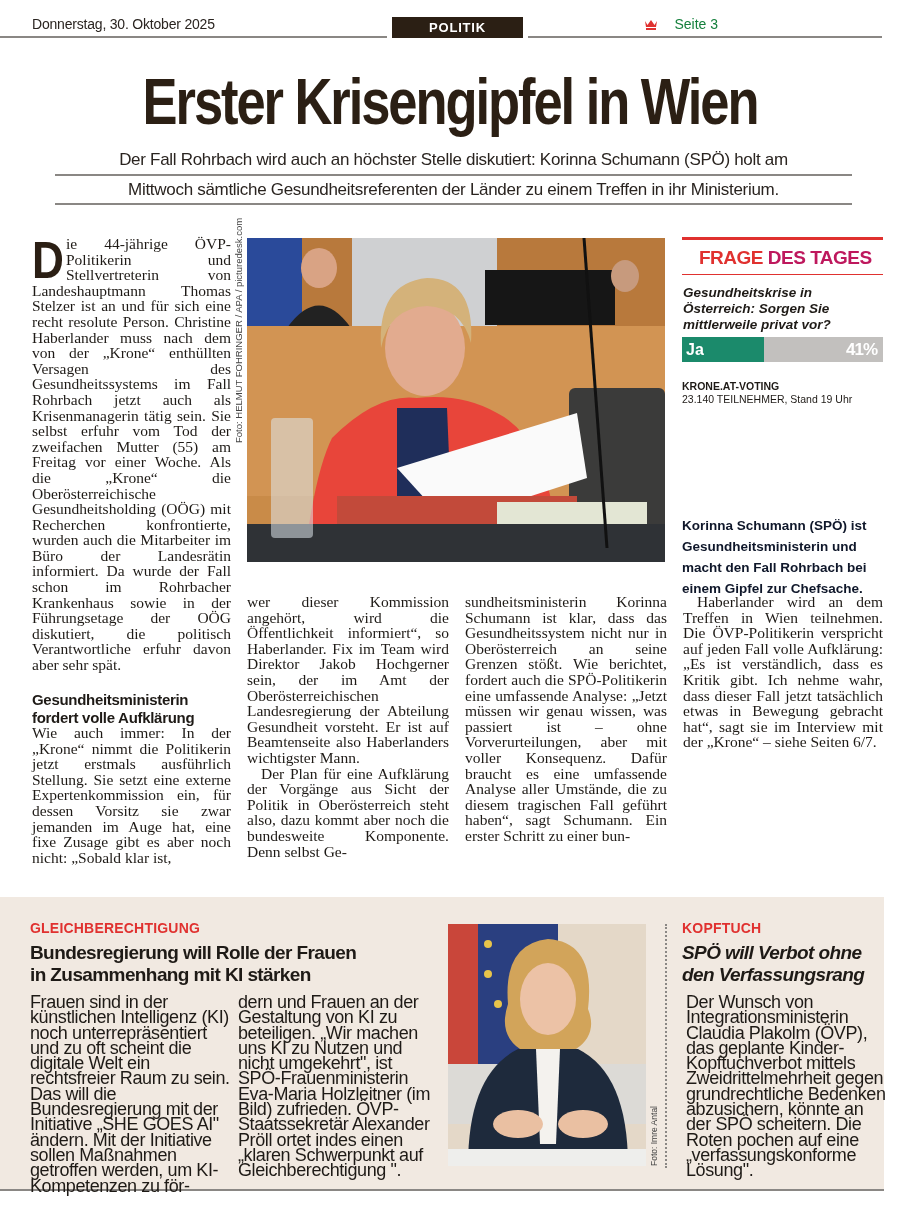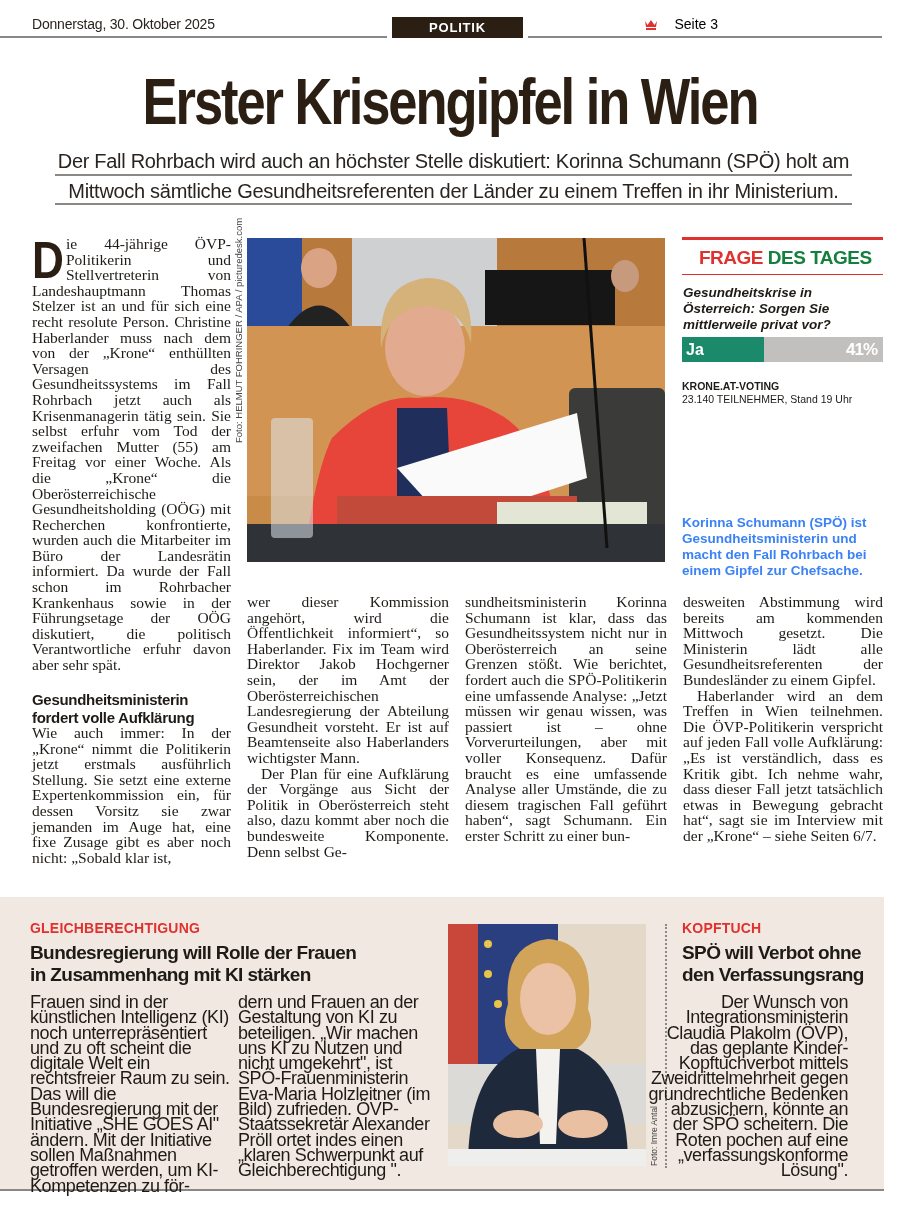--- a/index.html
+++ b/index.html
@@ -5,26 +5,26 @@
     * { margin: 0; padding: 0; box-sizing: border-box; }
     html, body { width: 900px; height: 1209px; background: #ffffff; overflow: hidden; }
     body { position: relative; color: #1e1a16; }
 
     
     .topbar { position: absolute; left: 0; top: 0; width: 736px; height: 40px; }
     .top-date { position: absolute; left: 32px; top: 16px; font-family: "Liberation Sans", sans-serif; font-size: 14px; color: #2a2420; letter-spacing: -0.2px; }
     .top-line-left { position: absolute; left: 0; top: 36px; width: 387px; height: 2px; background: #8a8784; }
     .top-line-right { position: absolute; left: 528px; top: 36px; width: 354px; height: 2px; background: #8a8784; }
     .rubric { position: absolute; left: 392px; top: 17px; width: 131px; height: 21px; background: #2b1f14; color: #fff; font-family: "Liberation Sans", sans-serif; font-weight: bold; font-size: 13px; letter-spacing: 0.8px; text-align: center; line-height: 21px; }
-    .page-num { position: absolute; right: 18px; top: 16px; font-family: "Liberation Sans", sans-serif; font-size: 14px; color: #000000; display: flex; align-items: center; gap: 16px; }
+    .page-num { position: absolute; right: 18px; top: 16px; font-family: "Liberation Sans", sans-serif; font-size: 14px; color: #15803d; display: flex; align-items: center; gap: 16px; }
     .crown { width: 14px; height: 11px; display: inline-block; }
 
     
     .headline { position: absolute; left: 0; top: 62px; width: 900px; text-align: center; font-family: "Liberation Sans", sans-serif; font-weight: bold; font-size: 64px; letter-spacing: -2.5px; color: #2b1f14; transform: scaleX(0.82); transform-origin: center; line-height: 80px; }
-    .subhead { position: absolute; left: 55px; width: 797px; text-align: center; font-family: "Liberation Sans", sans-serif; font-size: 20px; color: #2a2420; letter-spacing: -0.3px; }
+    .subhead { position: absolute; left: 55px; width: 797px; text-align: center; font-family: "Liberation Sans", sans-serif; font-size: 17px; color: #2a2420; letter-spacing: -0.3px; }
     .subhead-1 { top: 150px; }
     .subhead-2 { top: 180px; }
     .sub-rule { position: absolute; left: 55px; width: 797px; height: 2px; background: #8a8784; }
     .sub-rule-1 { top: 174px; }
     .sub-rule-2 { top: 203px; }
 
     
     .col { position: absolute; font-family: "Liberation Serif", serif; font-size: 15.5px; line-height: 15.6px; color: #1e1a16; text-align: justify; hyphens: manual; }
     .col p { margin: 0; }
     .col p.indent { text-indent: 14px; }
@@ -39,46 +39,46 @@
     
     .photo-main { position: absolute; left: 247px; top: 238px; width: 418px; height: 324px; overflow: hidden; background: #c98b48; }
     .photo-credit-main { position: absolute; left: 232px; top: 238px; width: 14px; height: 205px; }
     .photo-credit-main span { position: absolute; left: 0; top: 0; transform: rotate(-90deg) translateX(-205px); transform-origin: top left; white-space: nowrap; font-family: "Liberation Sans", sans-serif; font-size: 9.5px; color: #444; width: 205px; display: block; line-height: 14px; }
 
     
     .poll { position: absolute; left: 682px; top: 237px; width: 201px; }
     .poll-top-rule { height: 3px; background: #e0312f; }
     .poll-title { font-family: "Liberation Sans", sans-serif; font-weight: bold; font-size: 19px; letter-spacing: -0.5px; padding: 7px 0 5px 17px; }
     .poll-title .red { color: #e0312f; }
-    .poll-title .grey { color: #15803d; }
+    .poll-title .grey { color: #be185d; }
     .poll-rule { height: 1px; background: #e0312f; }
     .poll-question { font-family: "Liberation Sans", sans-serif; font-style: italic; font-weight: bold; font-size: 13.5px; line-height: 16px; color: #1e1a16; padding: 10px 0 0 1px; }
     .poll-bar { position: relative; height: 25px; background: #c2c0be; margin-top: 4px; }
     .poll-bar-first { }
     .poll-fill { position: absolute; left: 0; top: 0; height: 100%; }
     .poll-label { position: absolute; left: 4px; top: 0; line-height: 25px; font-family: "Liberation Sans", sans-serif; font-weight: bold; font-size: 16px; color: #fff; }
     .poll-pct { position: absolute; right: 6px; top: 0; line-height: 25px; font-family: "Liberation Sans", sans-serif; font-weight: bold; font-size: 17px; color: #fff; letter-spacing: -1px; }
     .poll-source { margin-top: 18px; font-family: "Liberation Sans", sans-serif; font-size: 10.5px; line-height: 13px; color: #1e1a16; }
     .poll-source b { font-weight: bold; }
 
-    .caption { position: absolute; left: 682px; top: 515px; width: 201px; font-family: "Liberation Sans", sans-serif; font-weight: bold; font-size: 13.5px; line-height: 16px; color: #3b82f6; }
+    .caption { position: absolute; left: 682px; top: 515px; width: 201px; font-family: "Liberation Sans", sans-serif; font-weight: bold; font-size: 13.5px; line-height: 21px; color: #0f172a; }
 
     
     .bottom-box { position: absolute; left: 0; top: 897px; width: 884px; height: 293px; background: #f1e9e1; }
     .bottom-rule { position: absolute; left: 0; top: 1189px; width: 884px; height: 2px; background: #8a8784; }
     .kicker { position: absolute; font-family: "Liberation Sans", sans-serif; font-weight: bold; font-size: 14px; color: #e0312f; letter-spacing: 0.2px; }
     .kicker-1 { left: 30px; top: 920px; }
     .kicker-2 { left: 682px; top: 920px; }
     .bhead { position: absolute; font-family: "Liberation Sans", sans-serif; font-weight: bold; font-size: 19px; line-height: 22px; color: #1e1a16; letter-spacing: -0.6px; }
     .bhead-1 { left: 30px; top: 942px; width: 400px; }
-    .bhead-2 { left: 682px; top: 942px; width: 200px; }
+    .bhead-2 { left: 682px; top: 942px; width: 200px; font-style: italic; }
     .bcol { position: absolute; font-family: Liberation Sans, sans-serif; font-size: 18px; line-height: 15.3px; color: #1e1a16; letter-spacing: -0.4px; }
     .bcol-1 { left: 30px; top: 995px; width: 200px; }
     .bcol-2 { left: 238px; top: 995px; width: 200px; }
-    .bcol-3 { left: 648px; top: 995px; width: 200px; text-align: right; }
+    .bcol-3 { left: 686px; top: 995px; width: 200px; }
     .photo-small { position: absolute; left: 448px; top: 924px; width: 198px; height: 242px; overflow: hidden; background: #e6dccf; }
     .photo-credit-small { position: absolute; left: 648px; top: 1090px; width: 12px; height: 76px; }
     .photo-credit-small span { position: absolute; left: 0; top: 0; transform: rotate(-90deg) translateX(-76px); transform-origin: top left; white-space: nowrap; font-family: "Liberation Sans", sans-serif; font-size: 8.5px; color: #444; width: 76px; display: block; line-height: 12px; }
     .dotted-sep { position: absolute; left: 665px; top: 924px; width: 0; height: 244px; border-left: 2px dotted #8a8784; }
   </style>
 </head>
 <body>
 
 <div class="topbar">
   <div class="top-date">Donnerstag, 30. Oktober 2025</div>
@@ -141,21 +141,20 @@
 <div class="col col-2">
   <p>wer dieser Kommission angehört, wird die Öffentlichkeit informiert“, so Haberlander. Fix im Team wird Direktor Jakob Hochgerner sein, der im Amt der Oberösterreichischen Landesregierung der Abteilung Gesundheit vorsteht. Er ist auf Beamtenseite also Haberlanders wichtigster Mann.</p>
   <p class="indent">Der Plan für eine Aufklärung der Vorgänge aus Sicht der Politik in Oberösterreich steht also, dazu kommt aber noch die bundesweite Komponente. Denn selbst Ge-</p>
 </div>
 
 <div class="col col-3">
   <p>sundheitsministerin Korinna Schumann ist klar, dass das Gesundheitssystem nicht nur in Oberösterreich an seine Grenzen stößt. Wie berichtet, fordert auch die SPÖ-Politikerin eine umfassende Analyse: „Jetzt müssen wir genau wissen, was passiert ist – ohne Vorverurteilungen, aber mit voller Konsequenz. Dafür braucht es eine umfassende Analyse aller Umstände, die zu diesem tragischen Fall geführt haben“, sagt Schumann. Ein erster Schritt zu einer bun-</p>
 </div>
 
 <div class="col col-4">
-  <p>desweiten Abstimmung wird bereits am kommenden Mittwoch gesetzt. Die Ministerin lädt alle Gesundheitsreferenten der Bundesländer zu einem Gipfel.</p>
   <p class="indent">Haberlander wird an dem Treffen in Wien teilnehmen. Die ÖVP-Politikerin verspricht auf jeden Fall volle Aufklärung: „Es ist verständlich, dass es Kritik gibt. Ich nehme wahr, dass dieser Fall jetzt tatsächlich etwas in Bewegung gebracht hat“, sagt sie im Interview mit der „Krone“ – siehe Seiten 6/7.</p>
 </div>
 
 <div class="poll">
   <div class="poll-top-rule"></div>
   <div class="poll-title">
     <span class="red">FRAGE</span>
     <span class="grey">DES TAGES</span>
   </div>
   <div class="poll-rule"></div>

